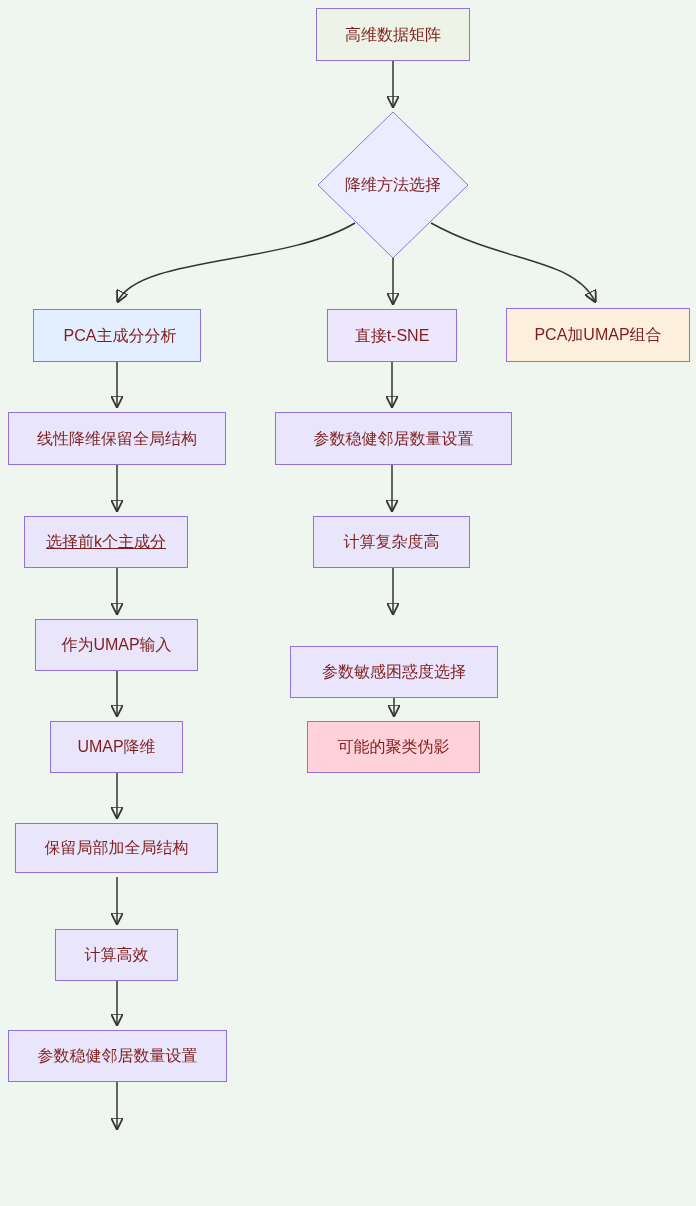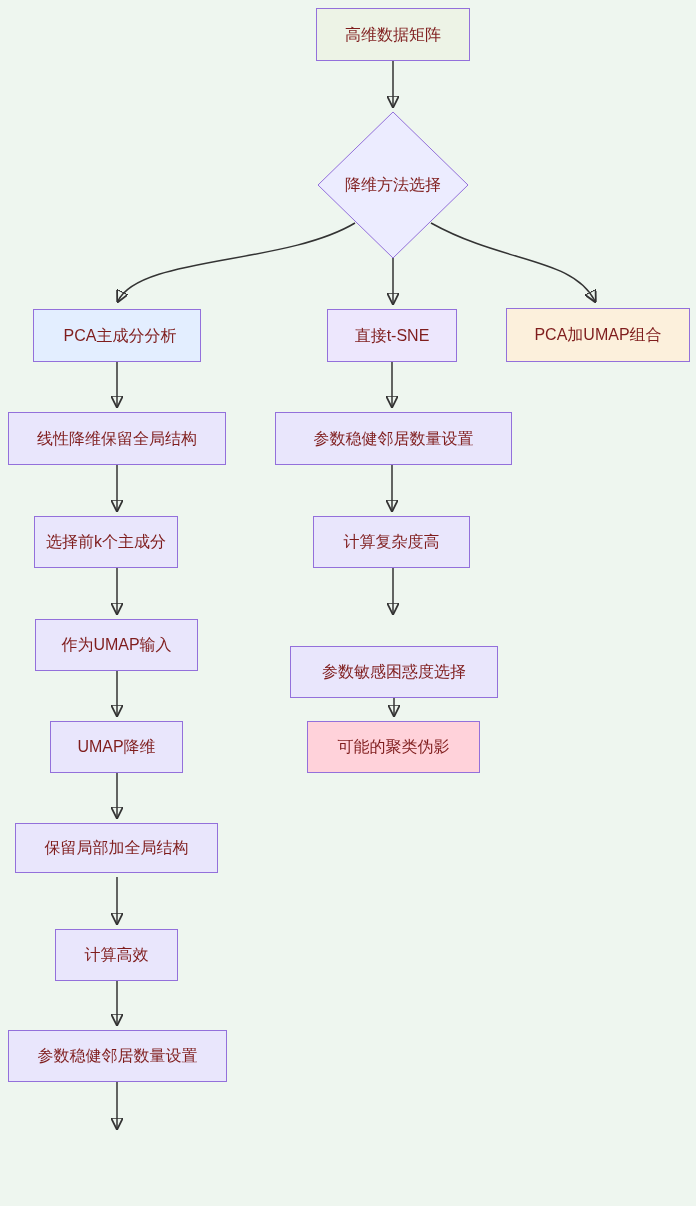--- a/index.html
+++ b/index.html
@@ -40,21 +40,21 @@
     z-index:1;
     white-space:nowrap;
   }
   .n-matrix{left:316px;top:8px;width:154px;height:53px;background:#edf3e6;}
   .n-diamond-label{left:318px;top:161px;width:150px;height:48px;background:transparent;border:none;}
   .n-pca{left:33px;top:309px;width:168px;height:53px;background:#e3eeff;padding-left:6px;}
   .n-tsne{left:327px;top:309px;width:130px;height:53px;background:#ede7fd;}
   .n-combo{left:506px;top:308px;width:184px;height:54px;background:#fcf0dc;}
   .n-linear{left:8px;top:412px;width:218px;height:53px;}
   .n-nonlinear{left:275px;top:412px;width:237px;height:53px;}
-  .n-topk{left:34px;top:516px;width:144px;height:52px;}
+  .n-topk{left:24px;top:516px;width:164px;height:52px;text-decoration:underline;}
   .n-complex{left:313px;top:516px;width:157px;height:52px;}
   .n-umapinput{left:35px;top:619px;width:163px;height:52px;}
   .n-perplexity{left:290px;top:646px;width:208px;height:52px;}
   .n-umap{left:50px;top:721px;width:133px;height:52px;}
   .n-artifact{left:307px;top:721px;width:173px;height:52px;background:#ffd2da;}
   .n-preserve{left:15px;top:823px;width:203px;height:50px;}
   .n-efficient{left:55px;top:929px;width:123px;height:52px;}
   .n-robust{left:8px;top:1030px;width:219px;height:52px;}
   .n-result{left:28px;top:1134px;width:180px;height:52px;background:#d4e8d2;}
 </style>

